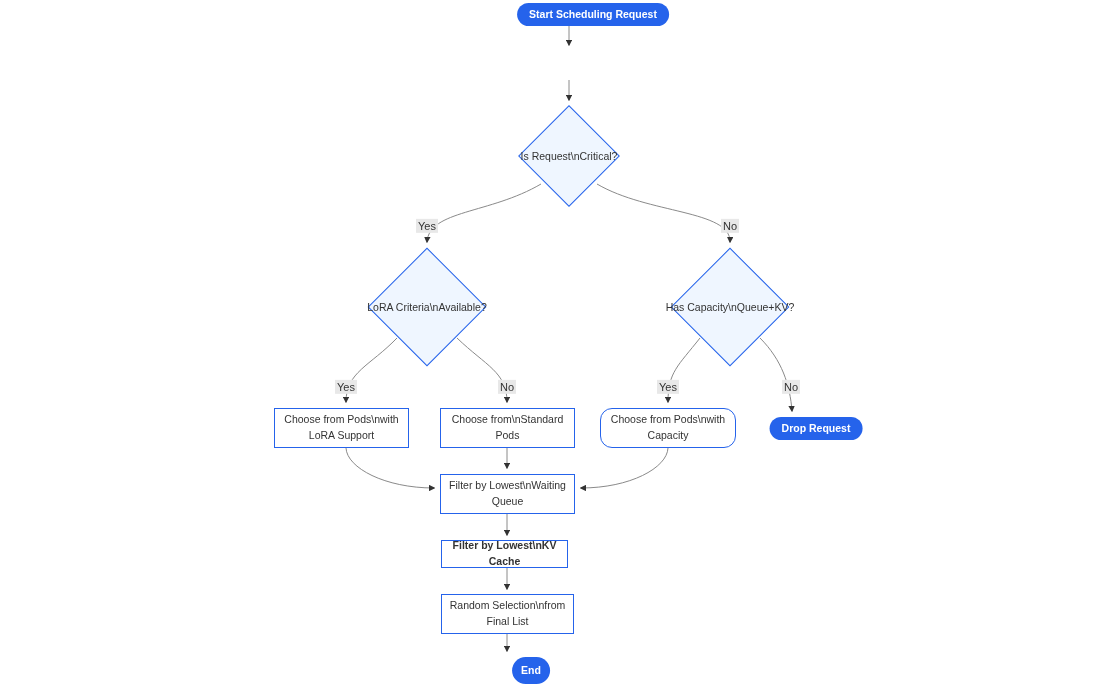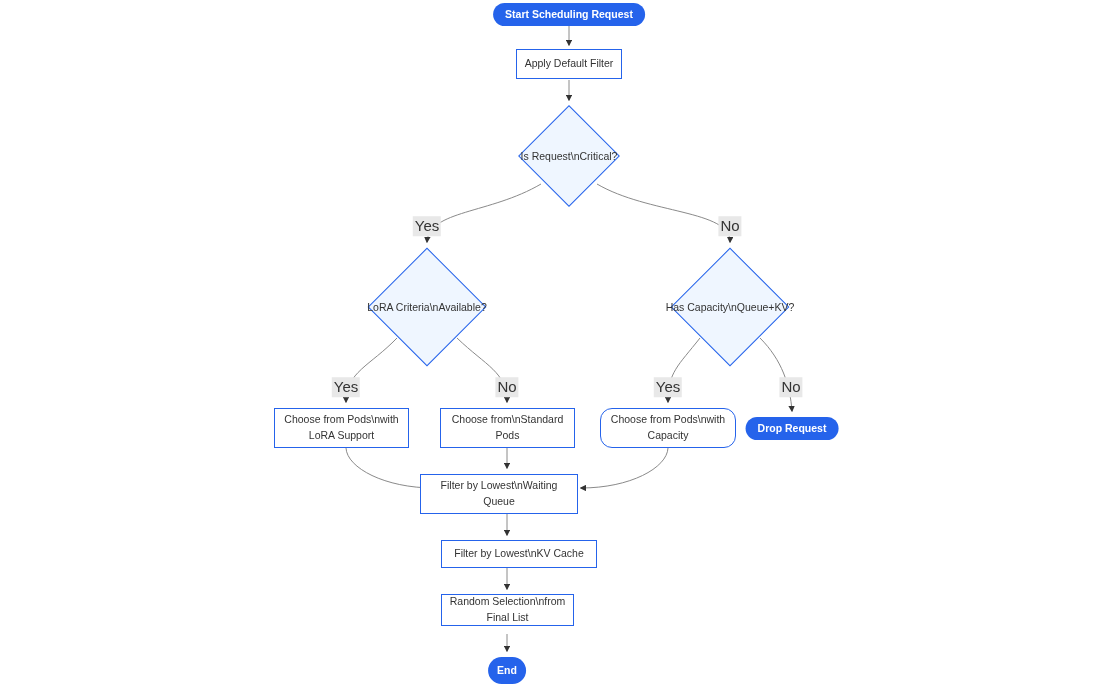--- a/index.html
+++ b/index.html
@@ -15,33 +15,33 @@
   .edges-svg{position:absolute;left:0;top:0;width:1103px;height:685px;pointer-events:none;}
   .edge{stroke:var(--edge);stroke-width:1;fill:none;}
   .arrowhead{fill:var(--arrowhead);}
   .node{
     position:absolute;box-sizing:border-box;display:flex;align-items:center;justify-content:center;
     text-align:center;color:var(--text);font-size:10.5px;line-height:1.5;
   }
   .rect-node{background:var(--node-fill);border:1.5px solid var(--node-border);padding:2px 3px;}
   .pill-node{
     background:var(--accent);color:var(--pill-text);font-weight:bold;border-radius:12px;
-    white-space:nowrap;padding:0 12px;height:23px;transform:translateX(-50%);
+    white-space:nowrap;padding:0 12px;height:23px;transform:translateX(-50%);margin-left:24px;
   }
   .diamond{
     position:absolute;box-sizing:border-box;background:var(--diamond-fill);
     border:1.5px solid var(--node-border);transform:rotate(45deg);
   }
   .diamond-label{
     position:absolute;transform:translate(-50%,-50%);white-space:nowrap;
     color:var(--text);font-size:10.5px;text-align:left;
   }
   .edge-label{
     position:absolute;transform:translate(-50%,-50%);background:var(--label-bg);
-    color:var(--text);font-size:15px;padding:0 2px;line-height:1.3;
+    color:var(--text);font-size:11px;padding:0 2px;line-height:1.3;
   }
 </style>
 </head>
 <body>
 
 <div class="canvas">
 
   <svg class="edges-svg">
     <defs>
       <marker id="arrow" viewBox="0 0 10 10" refX="8" refY="5" markerWidth="6.5" markerHeight="6.5" orient="auto">
@@ -61,27 +61,26 @@
     <path class="edge" d="M668,448 C667,468 630,488 581,488" marker-end="url(#arrow)"></path>
     <path class="edge" d="M507,514 L507,535" marker-end="url(#arrow)"></path>
     <path class="edge" d="M507,568 L507,589" marker-end="url(#arrow)"></path>
     <path class="edge" d="M507,634 L507,651" marker-end="url(#arrow)"></path>
   </svg>
 
   <div class="node pill-node" style="left:569px;top:3px;">Start Scheduling Request</div>
   <div class="node pill-node" style="left:792px;top:417px;">Drop Request</div>
   <div class="node pill-node" style="left:507px;top:657px;height:27px;border-radius:14px;padding:12px 9px;">End</div>
 
-  <div class="node rect-node" style="left:516px;top:49px;width:106px;height:30px;">Apply Default Filter</div>
   <div class="node rect-node" style="left:266px;top:408px;width:135px;height:40px;margin-left:8px;">Choose from Pods\nwith LoRA Support</div>
   <div class="node rect-node" style="left:440px;top:408px;width:135px;height:40px;">Choose from\nStandard Pods</div>
   <div class="node rect-node" style="left:600px;top:408px;width:136px;height:40px;border-radius:12px;">Choose from Pods\nwith Capacity</div>
-  <div class="node rect-node" style="left:420px;top:474px;width:158px;height:40px;">Filter by Lowest\nWaiting Queue</div>
-  <div class="node rect-node" style="left:441px;top:540px;width:156px;height:28px;">Filter by Lowest\nKV Cache</div>
-  <div class="node rect-node" style="left:441px;top:594px;width:133px;height:32px;">Random Selection\nfrom Final List</div>
+  <div class="node rect-node" style="left:440px;top:474px;width:135px;height:40px;">Filter by Lowest\nWaiting Queue</div>
+  <div class="node rect-node" style="left:441px;top:540px;width:127px;height:28px;font-weight:bold;">Filter by Lowest\nKV Cache</div>
+  <div class="node rect-node" style="left:441px;top:594px;width:133px;height:40px;">Random Selection\nfrom Final List</div>
 
   <div class="diamond" style="left:533px;top:120px;width:72px;height:72px;"></div>
   <div class="diamond" style="left:385px;top:265px;width:84px;height:84px;"></div>
   <div class="diamond" style="left:688px;top:265px;width:84px;height:84px;"></div>
   <div class="diamond-label" style="left:569px;top:156px;">Is Request\nCritical?</div>
   <div class="diamond-label" style="left:427px;top:307px;">LoRA Criteria\nAvailable?</div>
   <div class="diamond-label" style="left:730px;top:307px;">Has Capacity\nQueue+KV?</div>
 
   <div class="edge-label" style="left:427px;top:226px;">Yes</div>
   <div class="edge-label" style="left:730px;top:226px;">No</div>

